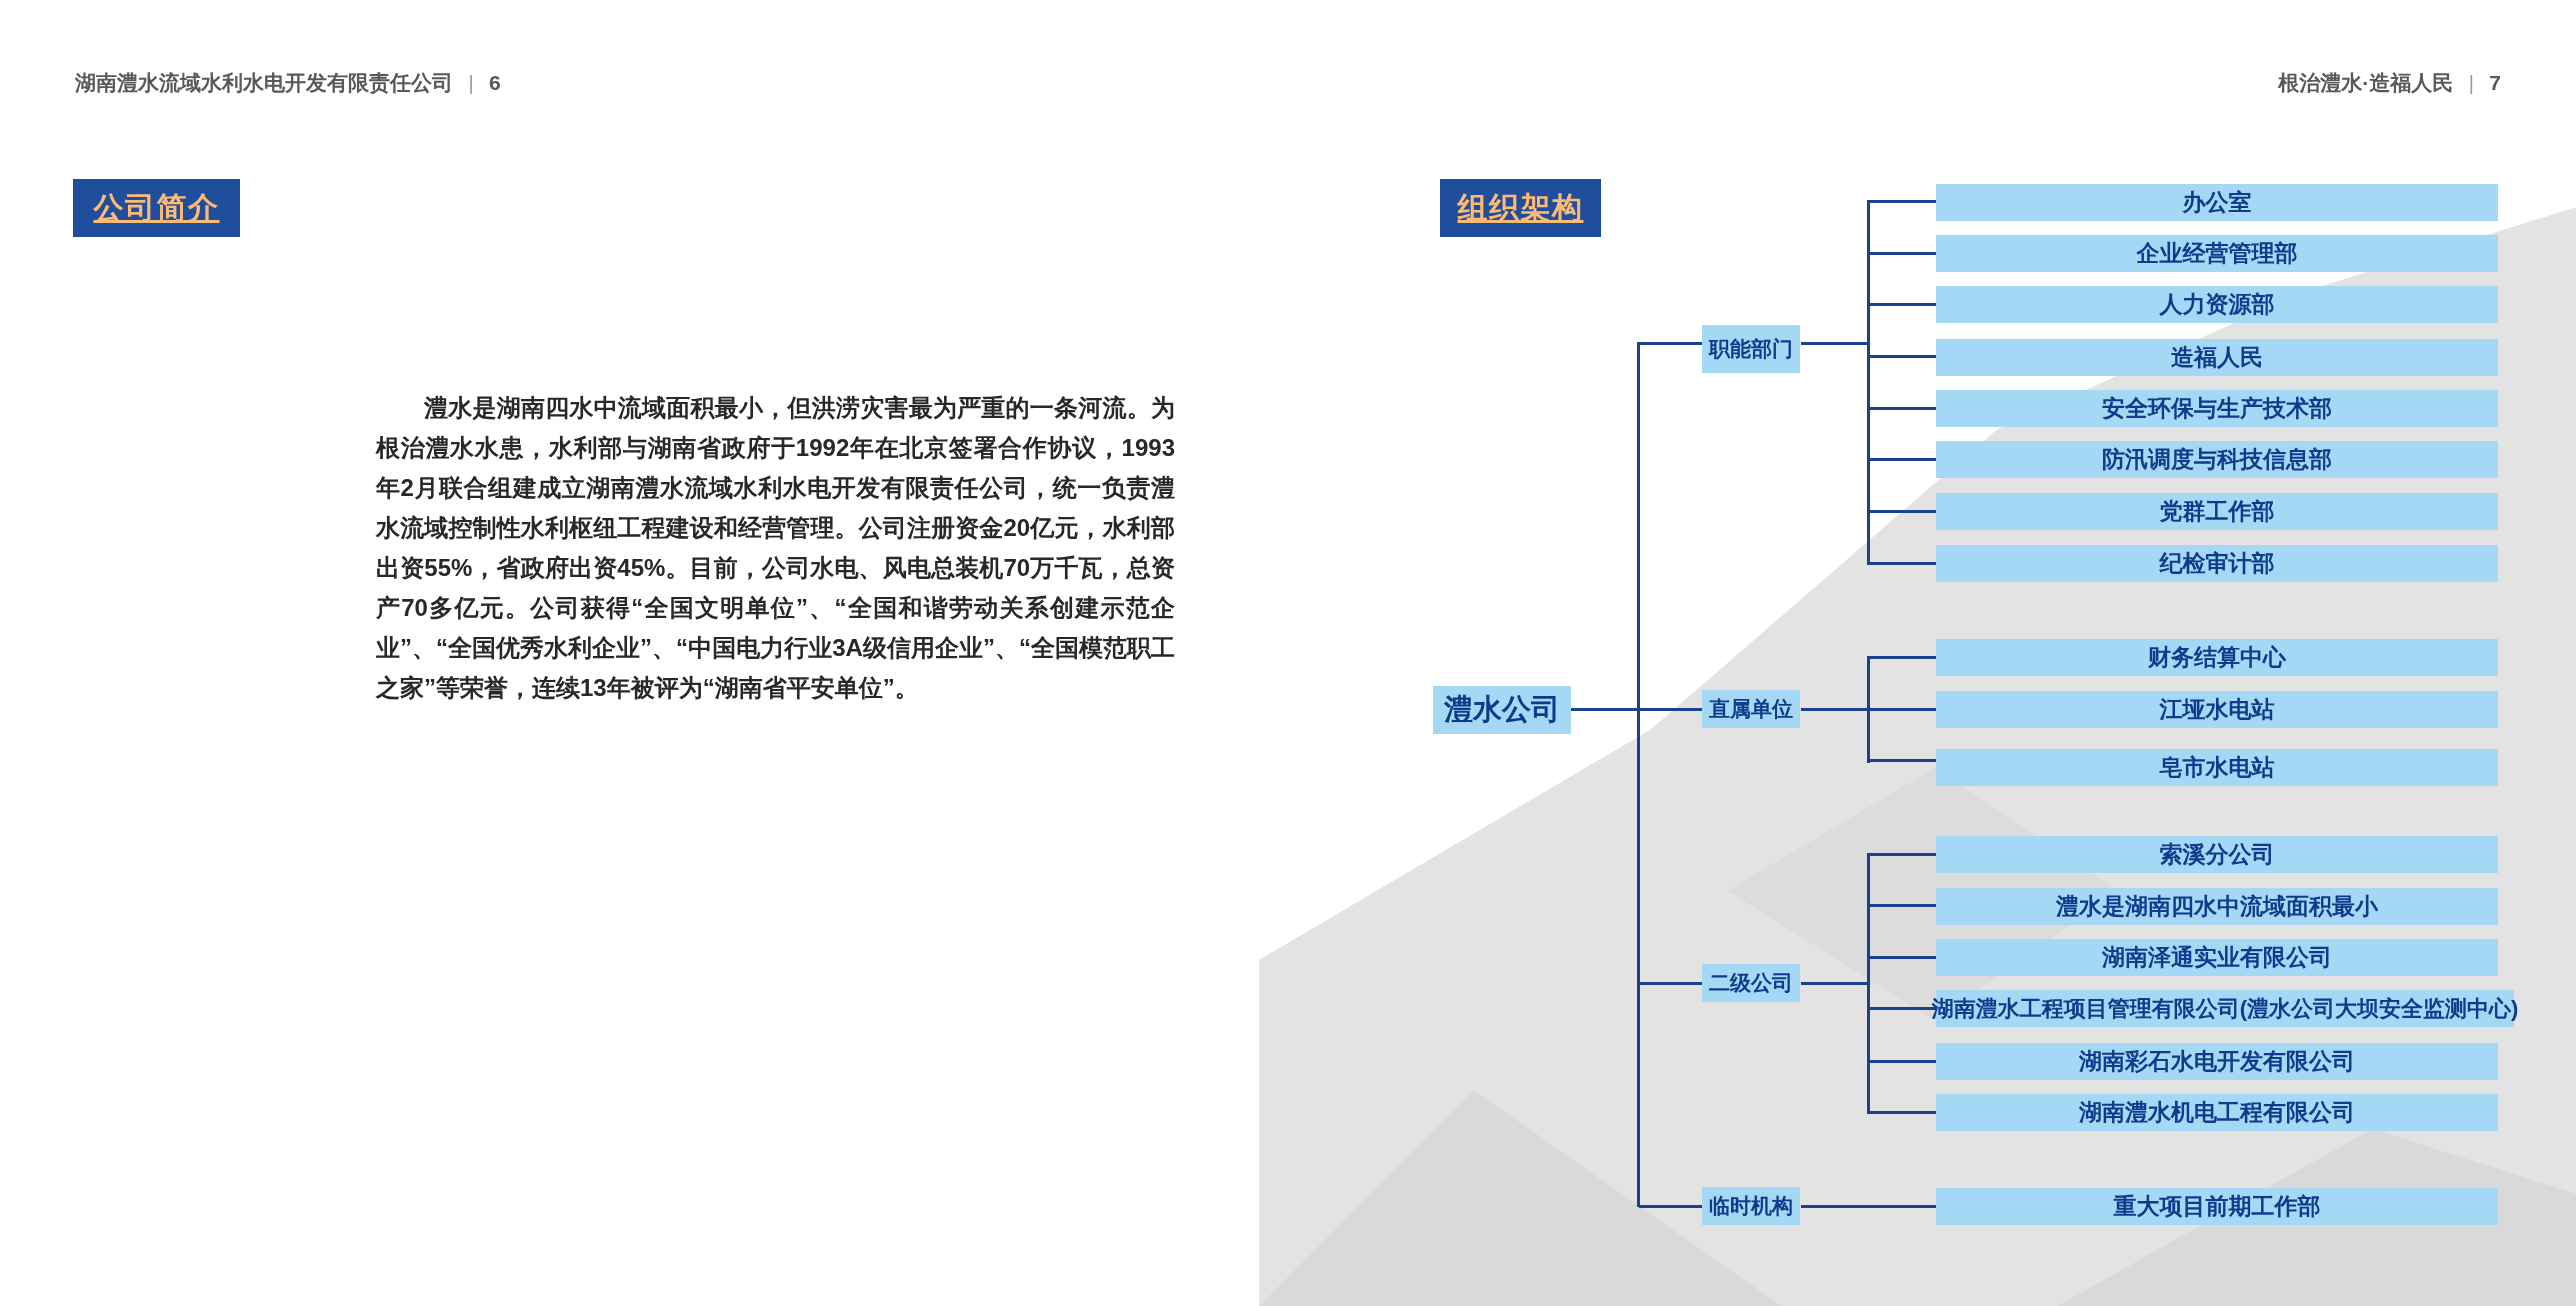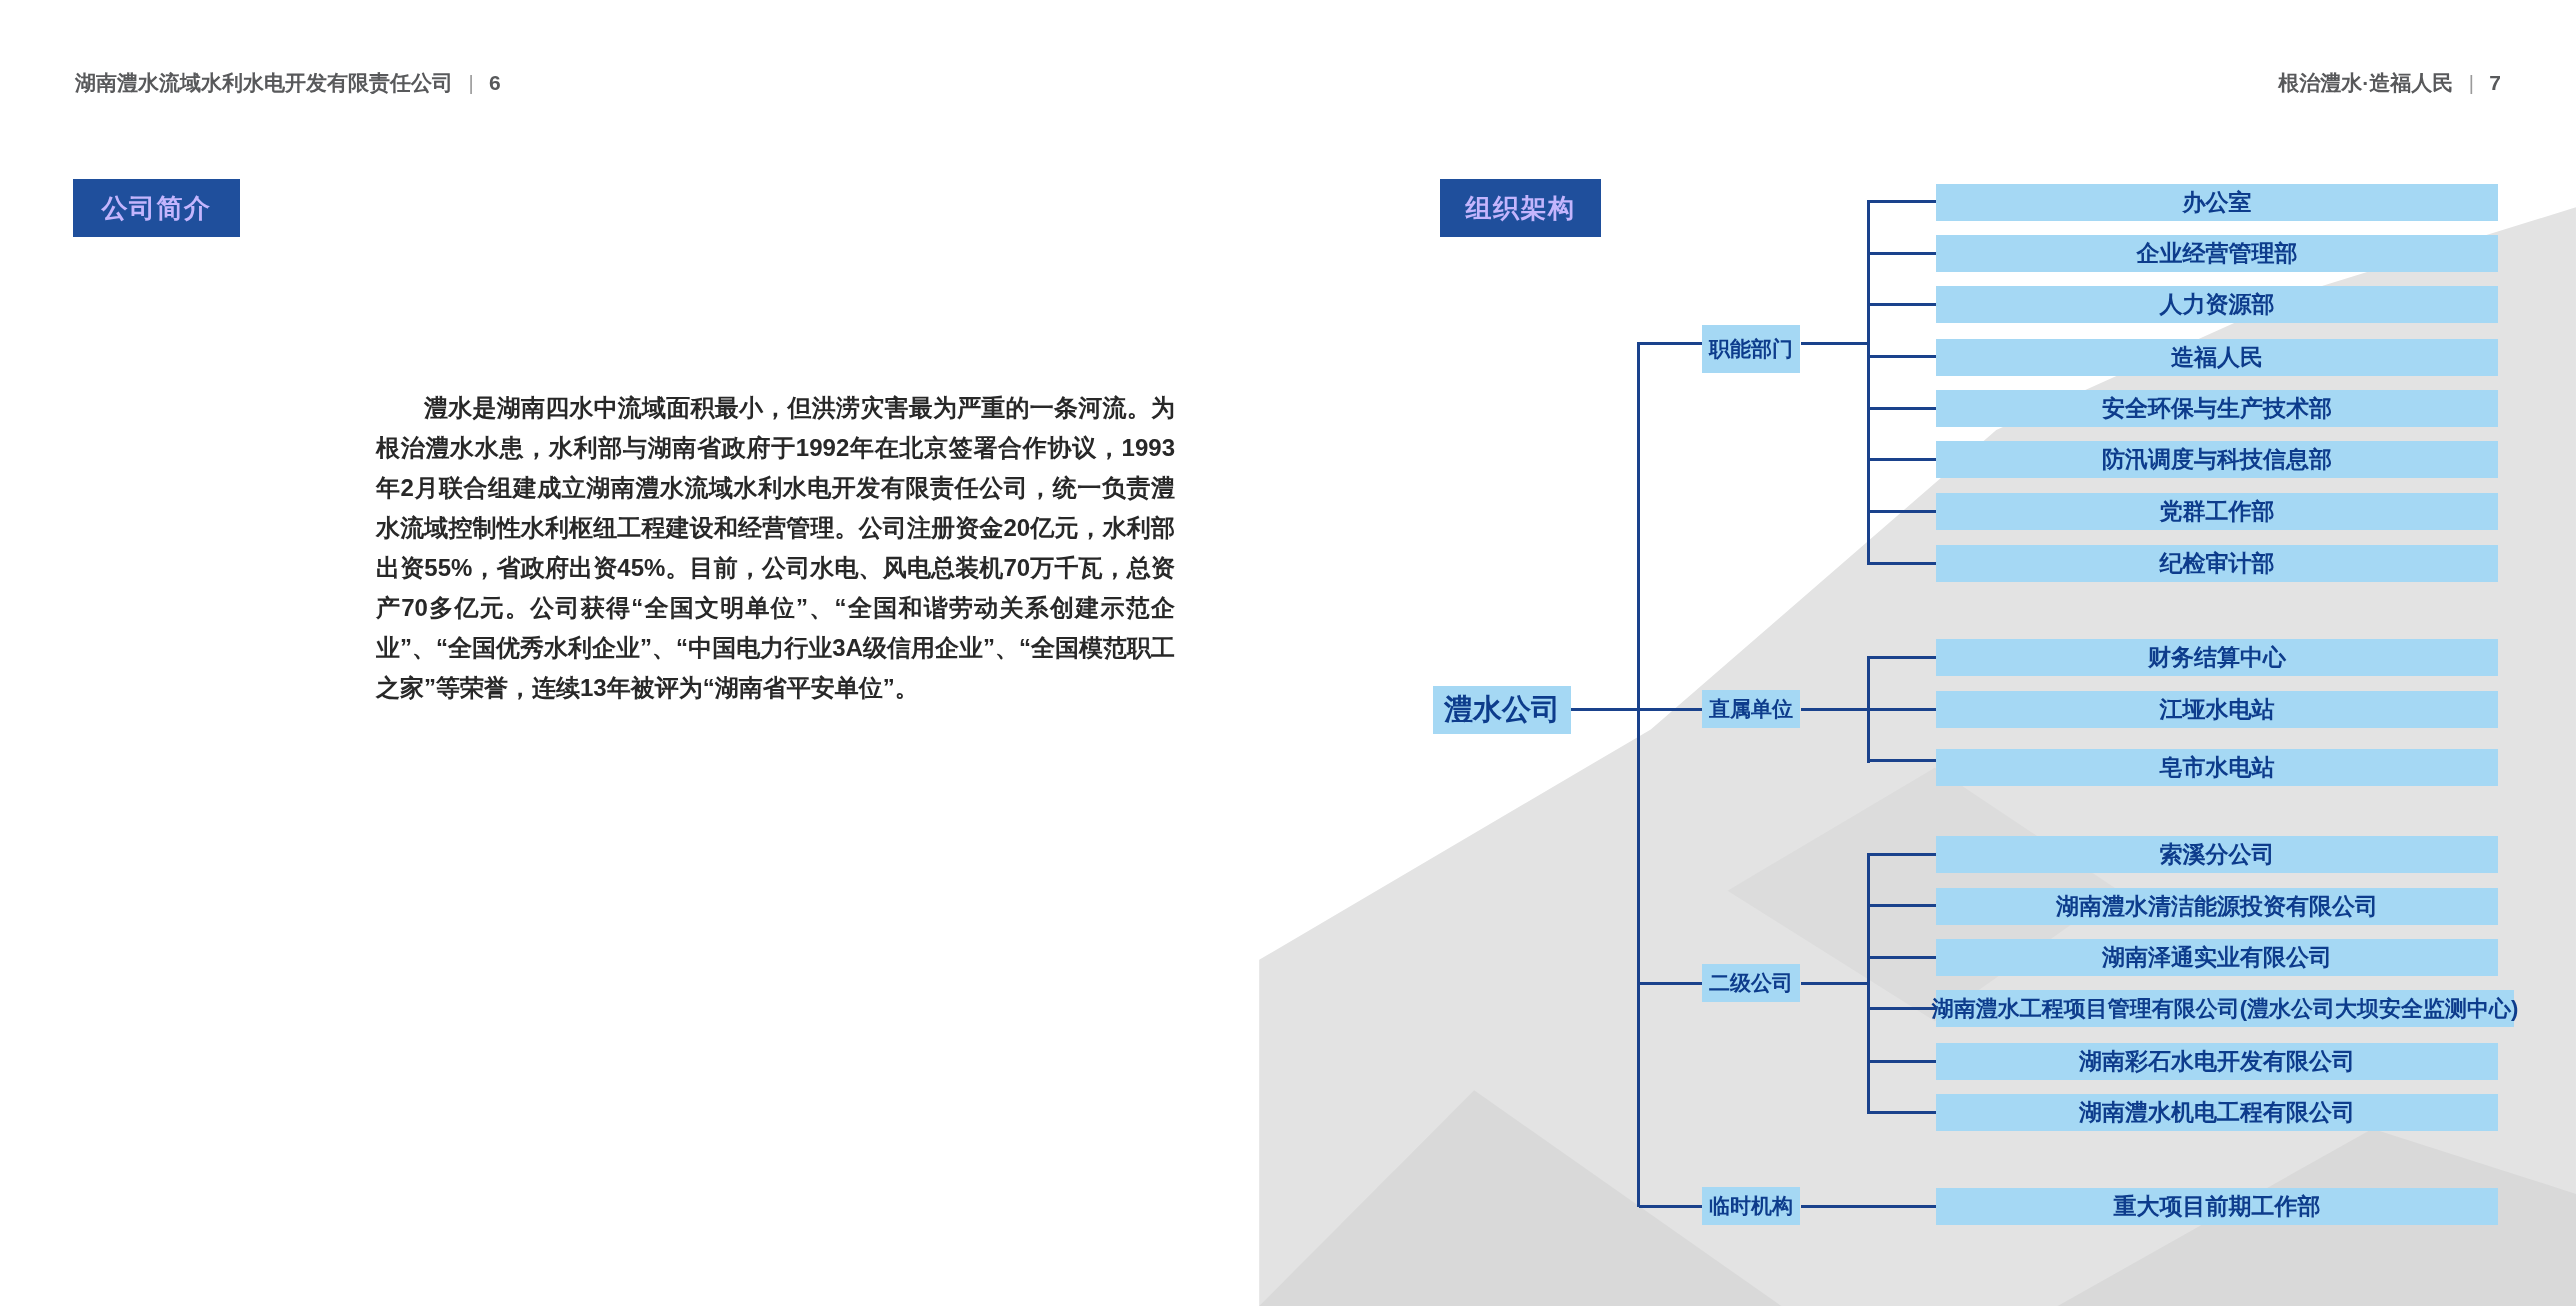--- a/index.html
+++ b/index.html
@@ -3,23 +3,23 @@
 <meta charset="utf-8">
 <style>
   html,body{margin:0;padding:0;background:#ffffff;}
   #page{position:relative;width:2576px;height:1306px;background:#ffffff;overflow:hidden;
         font-family:"Liberation Sans","DejaVu Sans",sans-serif;}
   
   .hdr{position:absolute;top:69px;font-size:21px;font-weight:700;color:#58595b;
        display:flex;align-items:center;white-space:nowrap;}
   .hdr .sep{color:#9a9a9a;font-weight:400;margin:0 15.4px;font-size:20px;}
   
-  .title-chip{position:absolute;background:#1f4f9c;color:#c4b5fd;font-weight:700;
-              display:flex;align-items:center;justify-content:center;font-size:26px;
-              letter-spacing:1.5px;}
+  .title-chip{position:absolute;background:#1f4f9c;color:#fdba74;font-weight:700;
+              display:flex;align-items:center;justify-content:center;font-size:30px;
+              letter-spacing:1.5px;text-decoration:underline;}
   
   .bodytext{position:absolute;left:376px;top:388px;width:799px;color:#282828;}
   .bodytext p{margin:0 0 28px 0;font-size:24px;line-height:40px;font-weight:600;
               text-align:justify;text-indent:2em;}
   
   .org-node{position:absolute;background:#a5d8f4;color:#0d3c8c;font-weight:700;
             display:flex;align-items:center;justify-content:center;white-space:nowrap;z-index:2;}
   .org-line{position:absolute;background:#1a428c;z-index:1;}
   .root-node{font-size:29px;}
   .grp-label{font-size:21px;}
@@ -97,21 +97,21 @@
       <div class="org-node grp-label" style="left: 1702px; top: 964px; width: 98px; height: 38px;">二级公司</div>
       <div class="org-line" style="left: 1801px; top: 982px; width: 68px; height: 3.1px;"></div>
       <div class="org-line" style="left: 1867px; top: 853px; width: 3.1px; height: 261px;"></div>
       <div class="org-line" style="left: 1868px; top: 853px; width: 68px; height: 3.1px;"></div>
       <div class="org-line" style="left: 1868px; top: 904px; width: 68px; height: 3.1px;"></div>
       <div class="org-line" style="left: 1868px; top: 956px; width: 68px; height: 3.1px;"></div>
       <div class="org-line" style="left: 1868px; top: 1007px; width: 68px; height: 3.1px;"></div>
       <div class="org-line" style="left: 1868px; top: 1060px; width: 68px; height: 3.1px;"></div>
       <div class="org-line" style="left: 1868px; top: 1111px; width: 68px; height: 3.1px;"></div>
       <div class="org-node leaf" style="left: 1936px; top: 836px; width: 562px; height: 37px;">索溪分公司</div>
-      <div class="org-node leaf" style="left: 1936px; top: 888px; width: 562px; height: 37px;">湖南澧水清洁能源投资有限公司</div>
+      <div class="org-node leaf" style="left: 1936px; top: 888px; width: 562px; height: 37px;">澧水是湖南四水中流域面积最小</div>
       <div class="org-node leaf" style="left: 1936px; top: 939px; width: 562px; height: 37px;">湖南泽通实业有限公司</div>
       <div class="org-node leaf" style="left: 1936px; top: 990px; width: 578px; height: 37px; font-size: 22px;">湖南澧水工程项目管理有限公司(澧水公司大坝安全监测中心)</div>
       <div class="org-node leaf" style="left: 1936px; top: 1043px; width: 562px; height: 37px;">湖南彩石水电开发有限公司</div>
       <div class="org-node leaf" style="left: 1936px; top: 1094px; width: 562px; height: 37px;">湖南澧水机电工程有限公司</div>
       <div class="org-line" style="left: 1639px; top: 1205px; width: 64px; height: 3.1px;"></div>
       <div class="org-node grp-label" style="left: 1702px; top: 1187px; width: 98px; height: 38px;">临时机构</div>
       <div class="org-line" style="left: 1801px; top: 1205px; width: 135px; height: 3.1px;"></div>
       <div class="org-node leaf" style="left: 1936px; top: 1188px; width: 562px; height: 37px;">重大项目前期工作部</div>
     </div>
 

